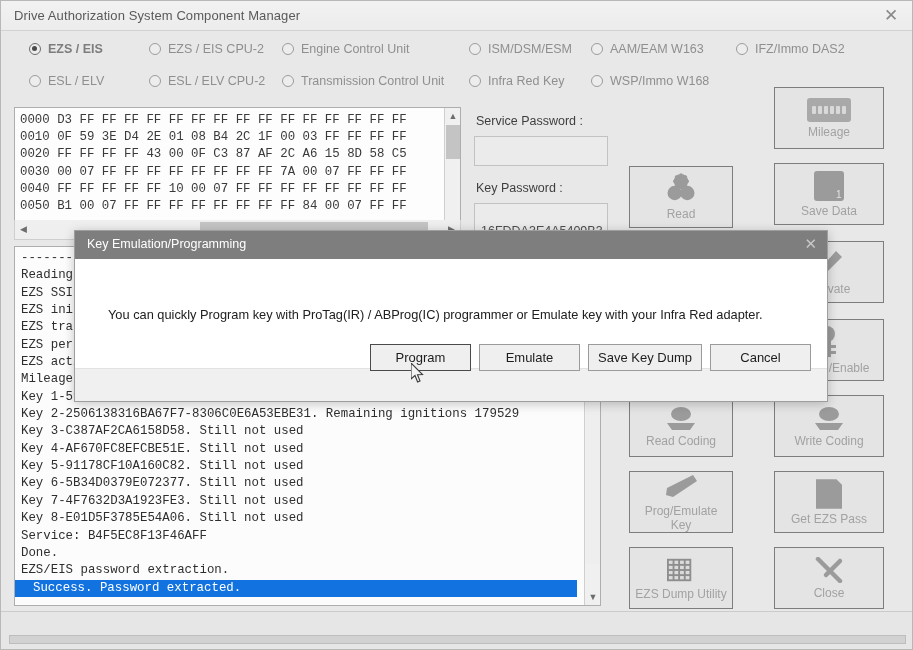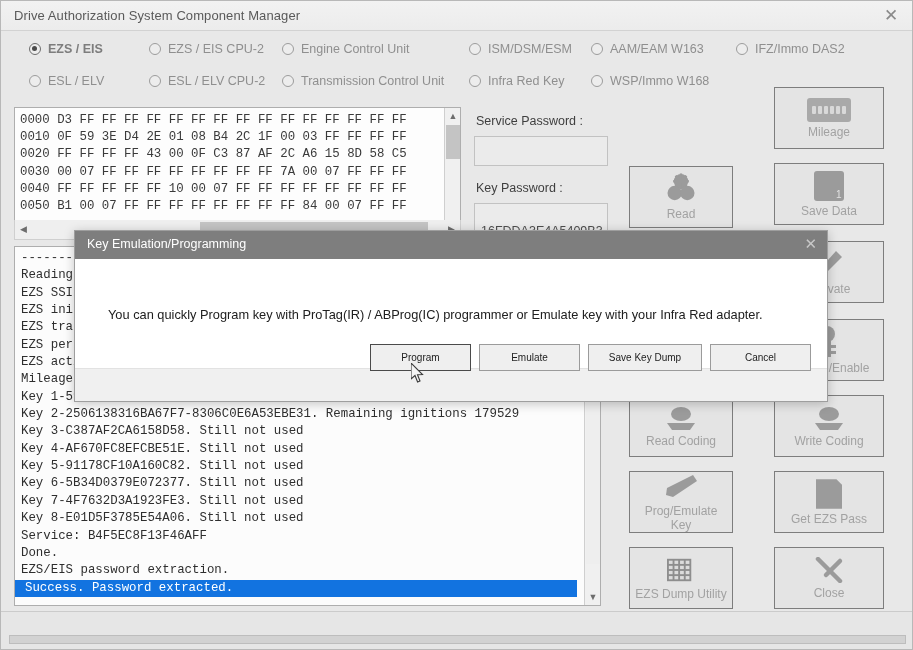--- a/index.html
+++ b/index.html
@@ -101,21 +101,21 @@
     background: #fcfcfc; border: 1px solid #aeaeae; overflow: hidden;
   }
   .loglines {
     position: absolute; left: 6px; top: 3px; right: 18px;
     font-family: "Liberation Mono", "DejaVu Sans Mono", monospace;
     font-size: 12.4px; line-height: 17.35px; color: #2e2e2e;
     white-space: pre;
   }
   .loglines .hl {
     background: #1273e0; color: #ffffff; display: block;
-    width: 562px; margin-left: -6px; padding-left: 10px;
+    width: 562px; margin-left: -6px; padding-left: 18px;
   }
 
   
   .fld-label {
     position: absolute; font-size: 12.5px; color: #3f3f3f;
     white-space: nowrap;
   }
   .txtinput {
     position: absolute; background: #ebebeb;
     border: 1px solid #c2c2c2;
@@ -167,21 +167,21 @@
     position: absolute; left: 33px; top: 48px; right: 18px;
     font-size: 12.8px; color: #202020;
   }
   .modal-foot {
     position: absolute; left: 0; bottom: 0; width: 100%; height: 33px;
     background: #f0f0f0; border-top: 1px solid #e2e2e2;
   }
   .dlg-btn {
     position: absolute; height: 27px; top: -25px;
     background: #efefef; border: 1px solid #9b9b9b;
-    font-size: 10px; color: #1d1d1d;
+    font-size: 13px; color: #1d1d1d;
     display: flex; align-items: center; justify-content: center;
     font-family: "Liberation Sans", sans-serif;
   }
   .dlg-btn.focus { border: 1.8px solid #4a4a4a; }
 
   
   .cursor { position: absolute; left: 410px; top: 362px; width: 14px; height: 21px; }
 
   
   .bottom-strip {

